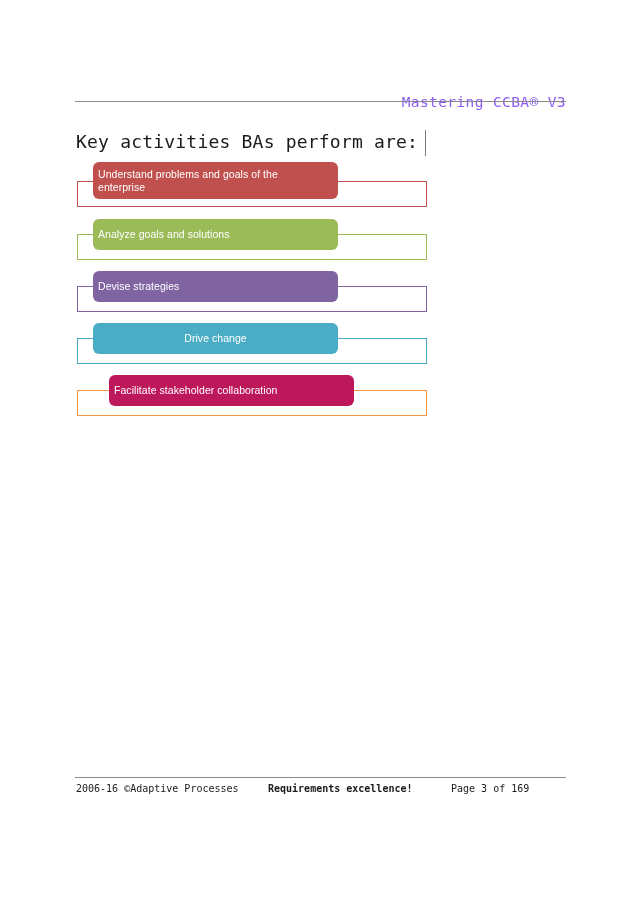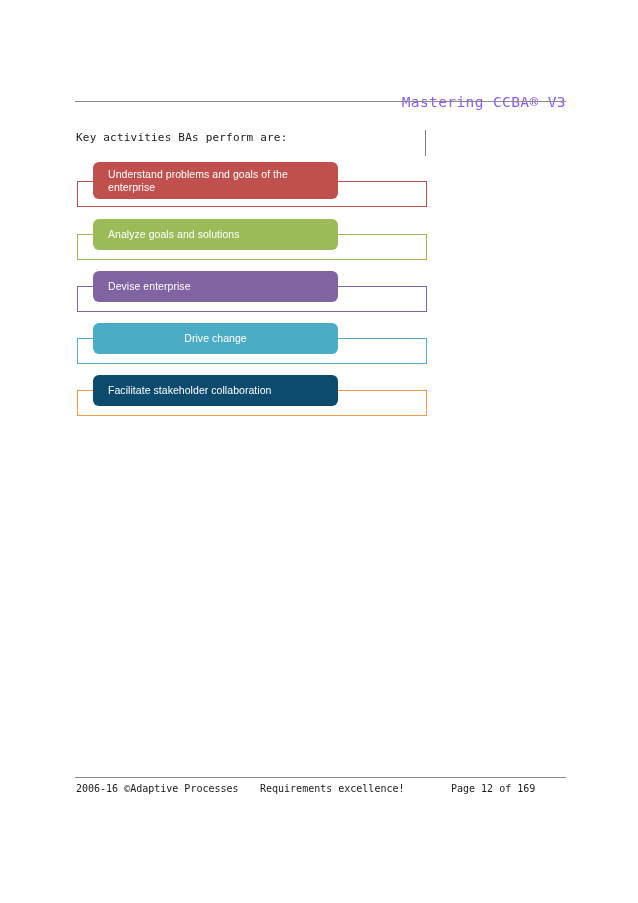--- a/index.html
+++ b/index.html
@@ -50,21 +50,21 @@
     height: 1px;
     background: #8a8a8a;
   }
 
   
   .section-heading {
     position: absolute;
     left: 76px;
     top: 131px;
     font-family: "DejaVu Sans Mono", "Liberation Mono", monospace;
-    font-size: 11px;
+    font-size: 18px;
     letter-spacing: 0.2px;
     color: #1a1a1a;
     white-space: nowrap;
   }
   .caret-mark {
     position: absolute;
     left: 425px;
     top: 130px;
     width: 1px;
     height: 26px;
@@ -102,21 +102,21 @@
     background: #c0504d;
     box-sizing: border-box;
     display: flex;
     align-items: center;
   }
   .sa-label {
     font-family: "Liberation Sans", "DejaVu Sans", sans-serif;
     font-size: 10.5px;
     line-height: 13px;
     color: #ffffff;
-    padding: 0 15px;
+    padding: 0 5px;
     letter-spacing: 0.05px;
     white-space: pre-line;
   }
 
   
   .sa-item-0 .sa-outline { top: 181px; height: 26px; }
   .sa-item-0 .sa-bar     { top: 162px; height: 37px; }
   .sa-item-1 .sa-outline { top: 234px; height: 26px; }
   .sa-item-1 .sa-bar     { top: 219px; height: 31px; }
   .sa-item-2 .sa-outline { top: 286px; height: 26px; }
@@ -140,21 +140,21 @@
     left: 76px;
     top: 783px;
     width: 491px;
     height: 20px;
     font-family: "DejaVu Sans Mono", "Liberation Mono", monospace;
     font-size: 10px;
     color: #1a1a1a;
     white-space: nowrap;
   }
   .footer-copyright { position: absolute; left: 0;     top: 0; }
-  .footer-tagline   { position: absolute; left: 184px; top: 0; }
+  .footer-tagline   { position: absolute; left: 192px; top: 0; font-weight: bold; }
   .footer-pagenum   { position: absolute; left: 375px; top: 0; }
 </style>
 </head>
 <body>
 
 <div class="page">
 
   <div class="header">
     <div class="header-title">Mastering CCBA® V3</div>
   </div>
@@ -173,37 +173,37 @@
       </div>
       <div class="sa-item sa-item-1">
         <div class="sa-outline" style="border-color: rgb(155, 187, 89);"></div>
         <div class="sa-bar" style="background: rgb(155, 187, 89);">
           <div class="sa-label">Analyze goals and solutions</div>
         </div>
       </div>
       <div class="sa-item sa-item-2">
         <div class="sa-outline" style="border-color: rgb(128, 100, 162);"></div>
         <div class="sa-bar" style="background: rgb(128, 100, 162);">
-          <div class="sa-label">Devise enterprise</div>
+          <div class="sa-label">Devise strategies</div>
         </div>
       </div>
       <div class="sa-item sa-item-3">
         <div class="sa-outline" style="border-color: rgb(75, 172, 198);"></div>
         <div class="sa-bar" style="background: rgb(75, 172, 198); justify-content: center;">
           <div class="sa-label">Drive change</div>
         </div>
       </div>
       <div class="sa-item sa-item-4">
         <div class="sa-outline" style="border-color: rgb(247, 150, 70);"></div>
-        <div class="sa-bar" style="background: #0c4a6e;">
+        <div class="sa-bar" style="background: #be185d; margin-left: 16px;">
           <div class="sa-label">Facilitate stakeholder collaboration</div>
         </div>
       </div>
     </div>
 
   <div class="footer-rule"></div>
   <div class="footer">
     <span class="footer-copyright">2006-16 ©Adaptive Processes</span>
     <span class="footer-tagline">Requirements excellence!</span>
-    <span class="footer-pagenum">Page 12 of 169</span>
+    <span class="footer-pagenum">Page 3 of 169</span>
   </div>
 
 </div>
 
 </body></html>

